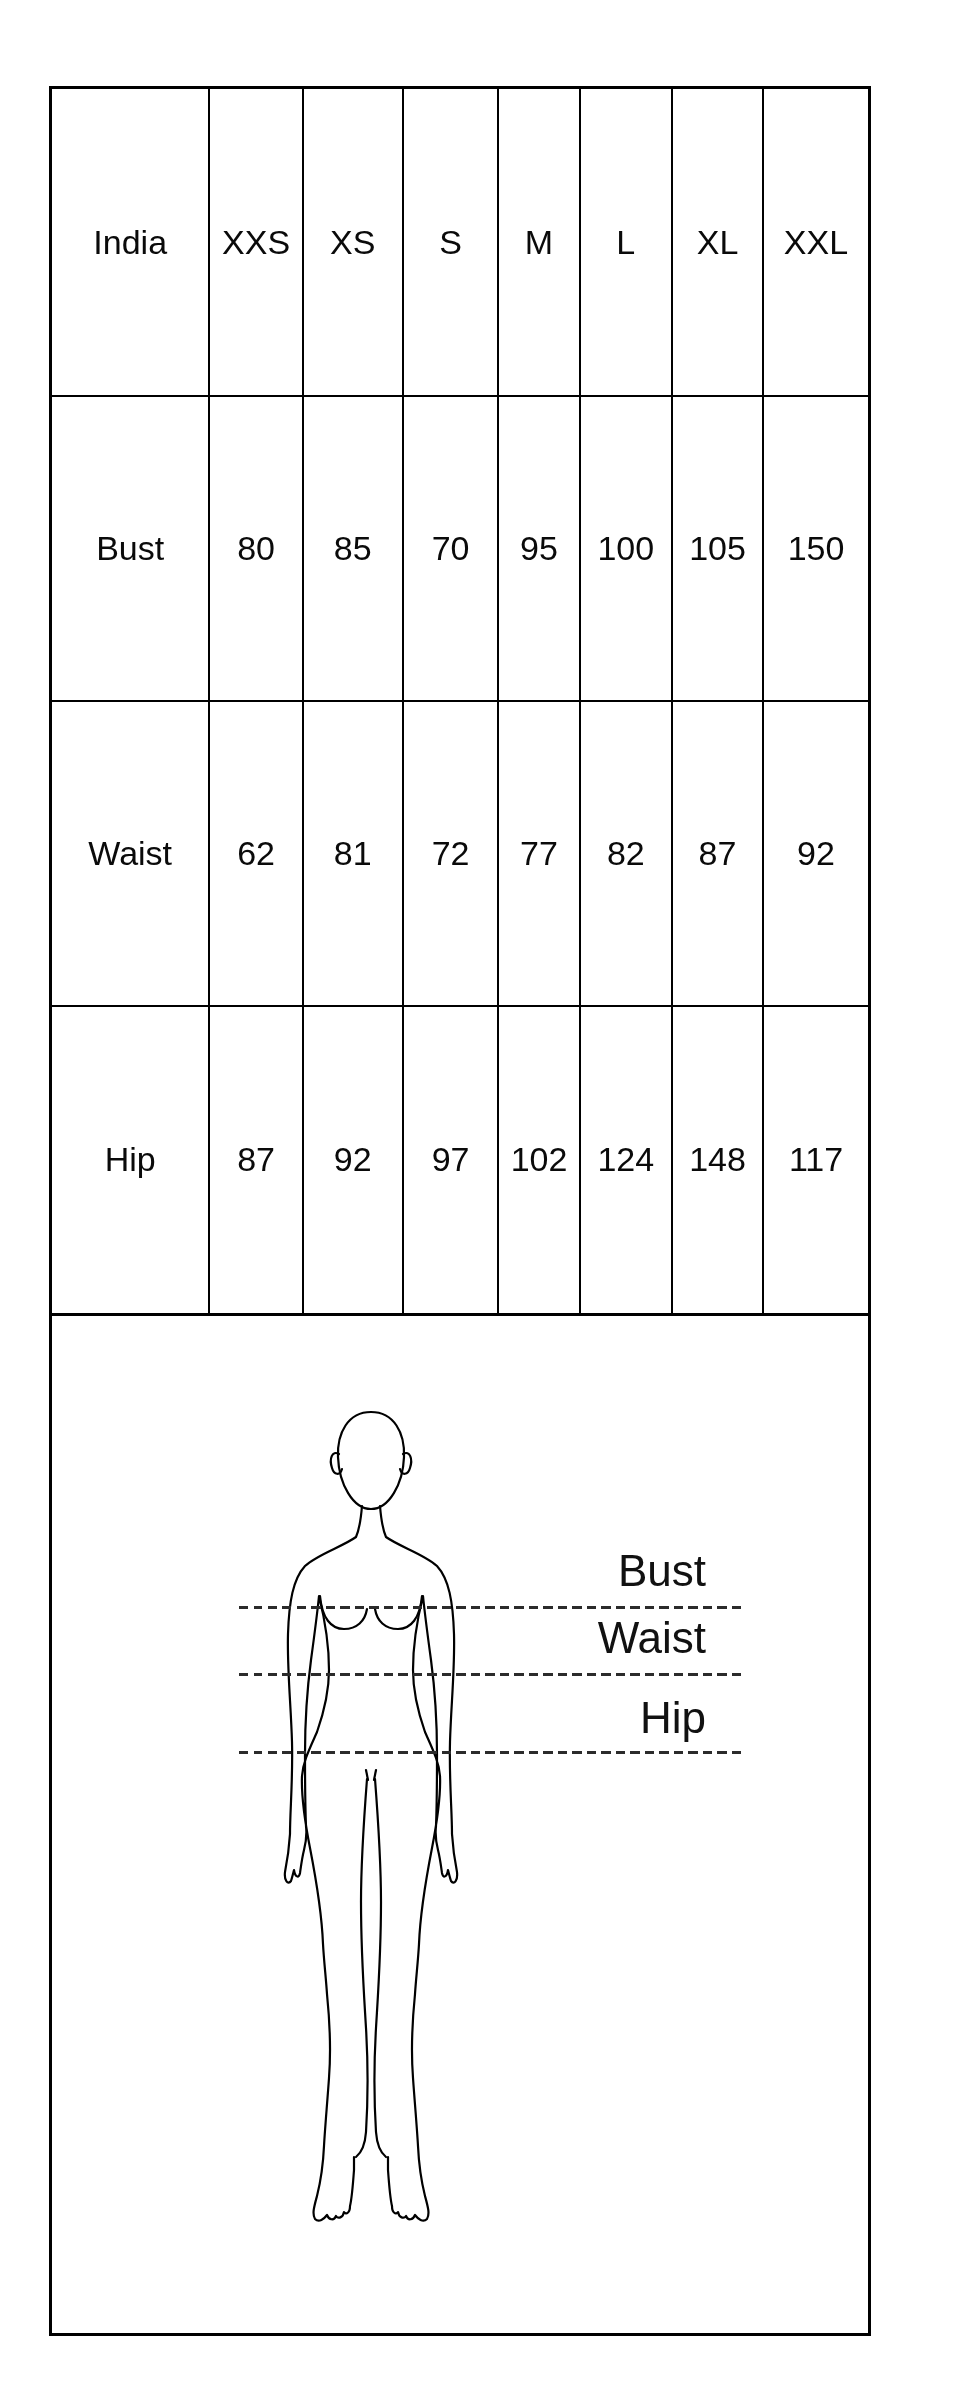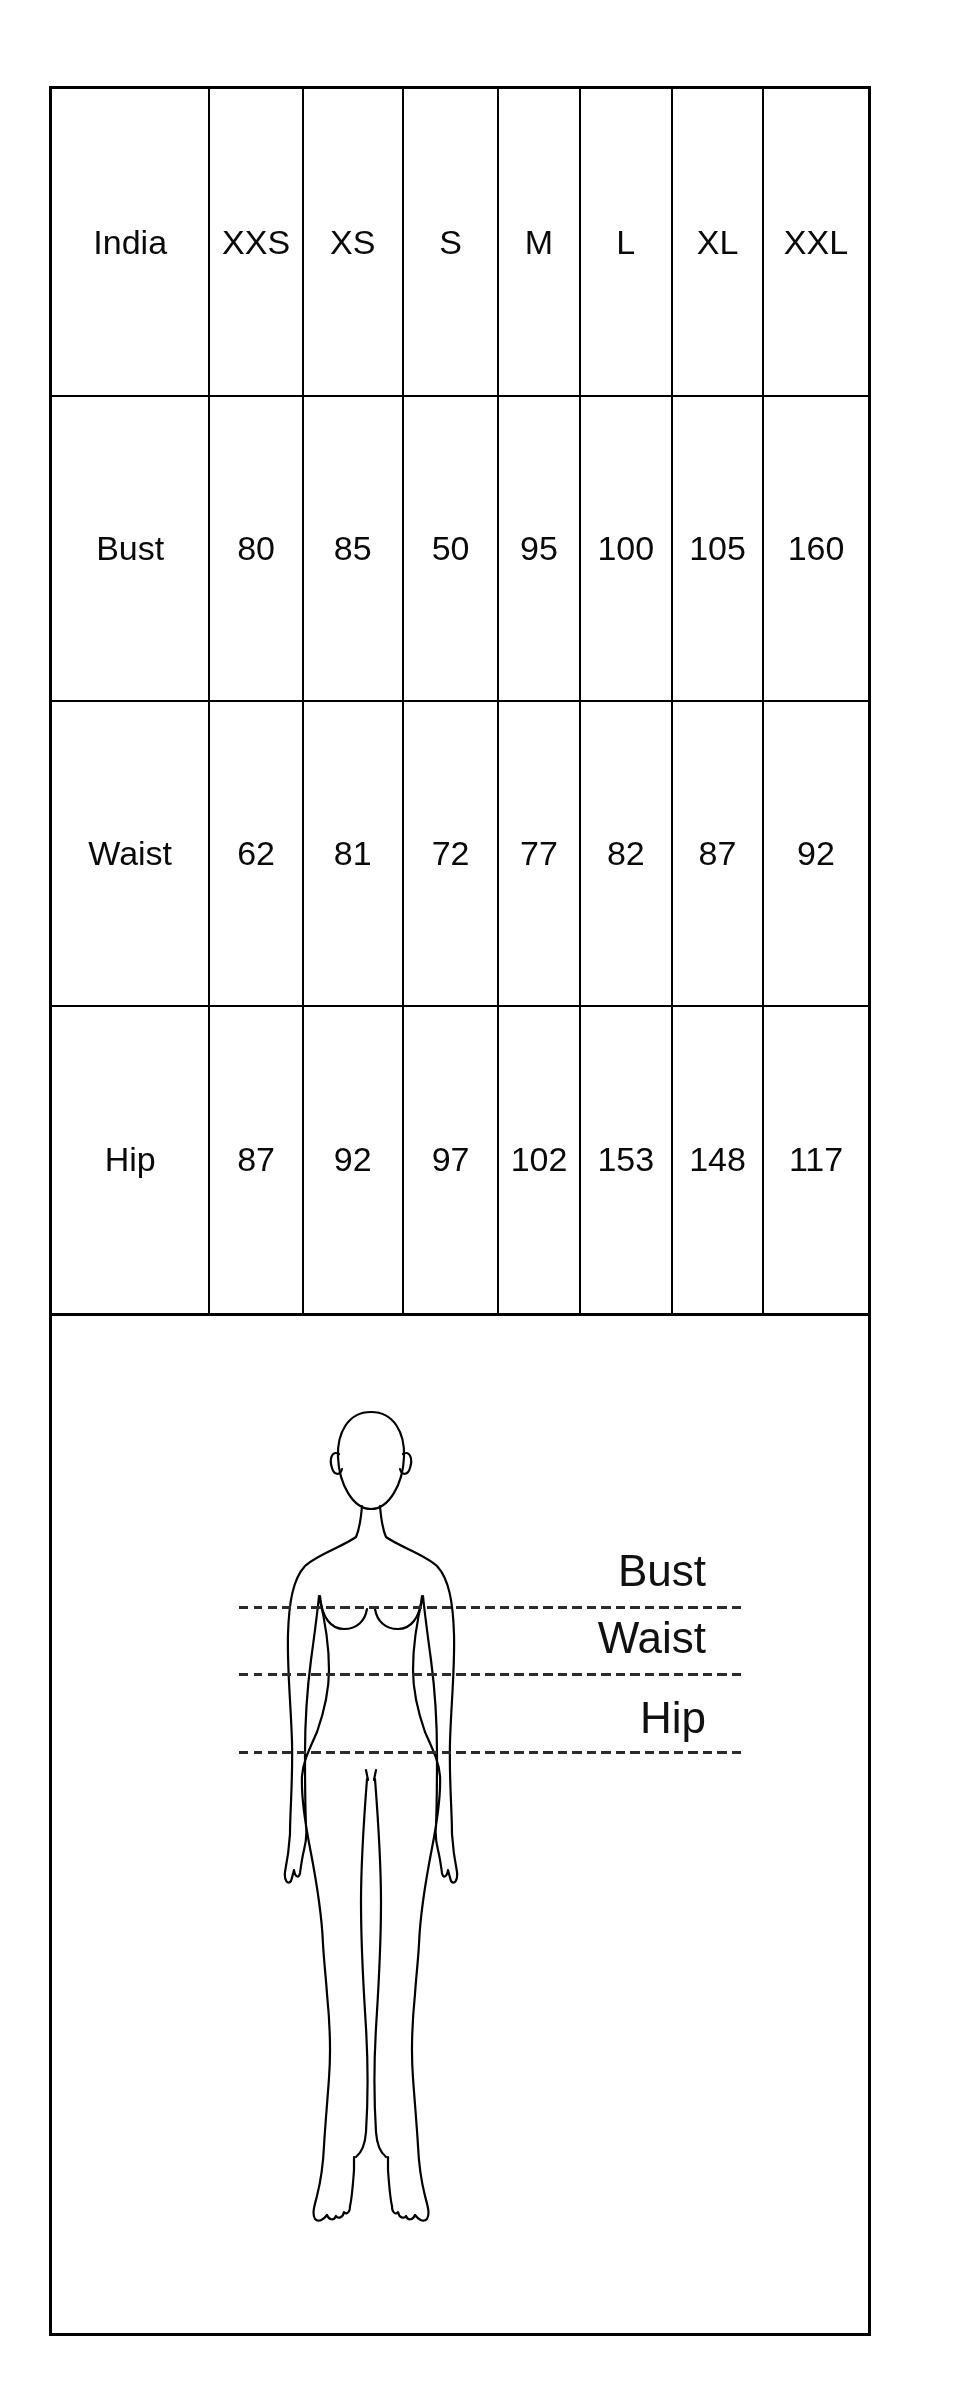--- a/index.html
+++ b/index.html
@@ -60,43 +60,43 @@
       <td>S</td>
       <td>M</td>
       <td>L</td>
       <td>XL</td>
       <td>XXL</td>
     </tr>
     <tr>
       <td>Bust</td>
       <td>80</td>
       <td>85</td>
-      <td>50</td>
+      <td>70</td>
       <td>95</td>
       <td>100</td>
       <td>105</td>
-      <td>160</td>
+      <td>150</td>
     </tr>
     <tr>
       <td>Waist</td>
       <td>62</td>
       <td>81</td>
       <td>72</td>
       <td>77</td>
       <td>82</td>
       <td>87</td>
       <td>92</td>
     </tr>
     <tr>
       <td>Hip</td>
       <td>87</td>
       <td>92</td>
       <td>97</td>
       <td>102</td>
-      <td>153</td>
+      <td>124</td>
       <td>148</td>
       <td>117</td>
     </tr>
   </tbody>
     </table>
 
   <div class="figure-area">
 
     <svg class="croquis" width="190" height="830" viewBox="0 0 190 830">
       <g stroke="#000" stroke-width="2.2" fill="none" stroke-linecap="round" stroke-linejoin="round">

